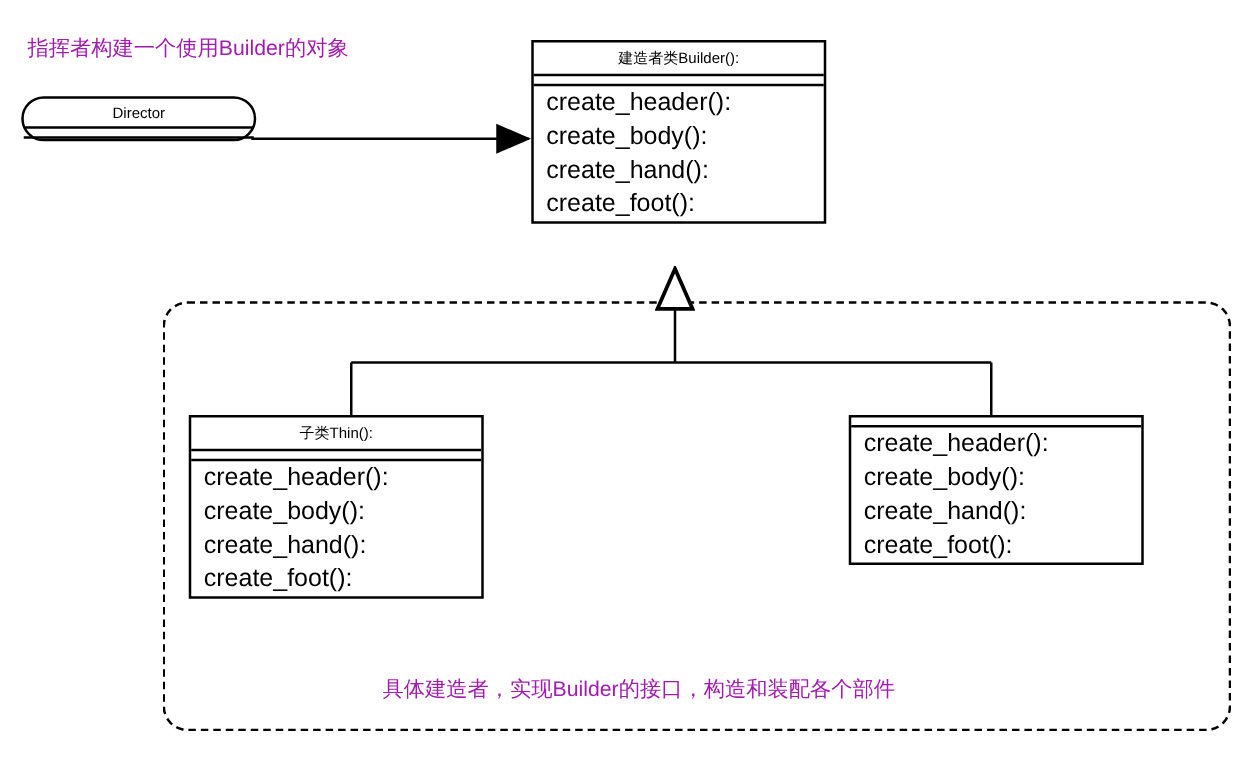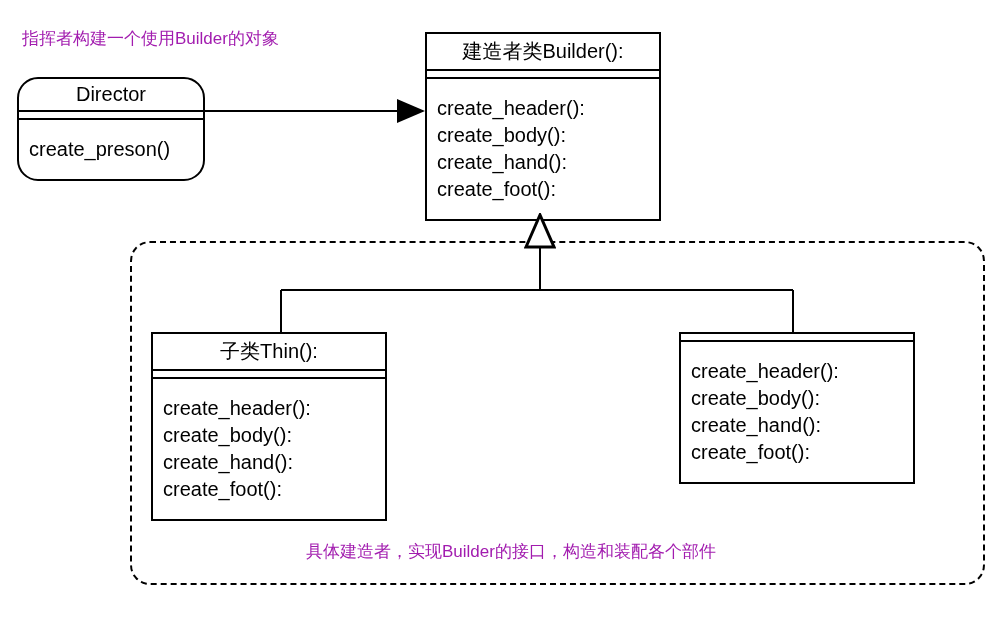--- a/index.html
+++ b/index.html
@@ -16,30 +16,30 @@
       font-size: 17px;
       color: #a21caf;
     }
     .class-box {
       position: absolute;
       border: 2px solid #000;
       background: white;
     }
     .class-title {
       text-align: center;
-      font-size: 20px;
+      font-size: 12px;
       padding: 4px 18px;
       border-bottom: 2px solid #000;
     }
     .class-spacer {
       height: 6px;
       border-bottom: 2px solid #000;
     }
     .class-methods {
-      padding: 16px 10px;
+      padding: 0 10px;
       font-size: 20px;
       line-height: 1.35;
     }
     .dashed-container {
       position: absolute;
       border: 2px dashed #000;
       border-radius: 20px;
     }
     .svg-layer {
       position: absolute;
@@ -49,23 +49,20 @@
     }
   </style>
 </head>
 <body>
 
 <div class="annotation" style="left:22px; top:27px;">指挥者构建一个使用Builder的对象</div>
 
 <div class="class-box" style="left:17px; top:77px; width:184px;border-radius:21px;">
   <div class="class-title">Director</div>
   <div class="class-spacer"></div>
-  <div class="class-methods">
-    <div>create_preson()</div>
-  </div>
 </div>
 
 <div class="class-box" style="left:425px; top:32px; width:232px;">
   <div class="class-title">建造者类Builder():</div>
   <div class="class-spacer"></div>
   <div class="class-methods">
     <div>create_header():</div>
     <div>create_body():</div>
     <div>create_hand():</div>
     <div>create_foot():</div>

